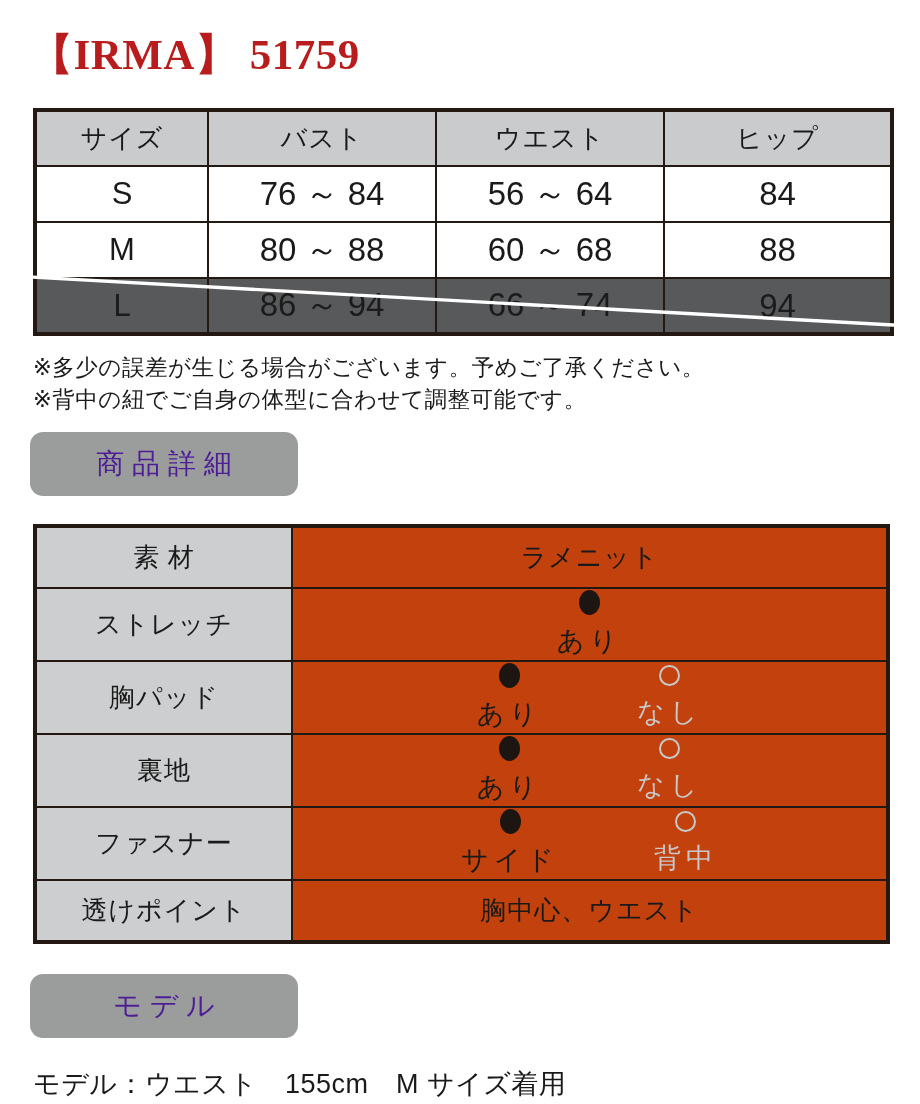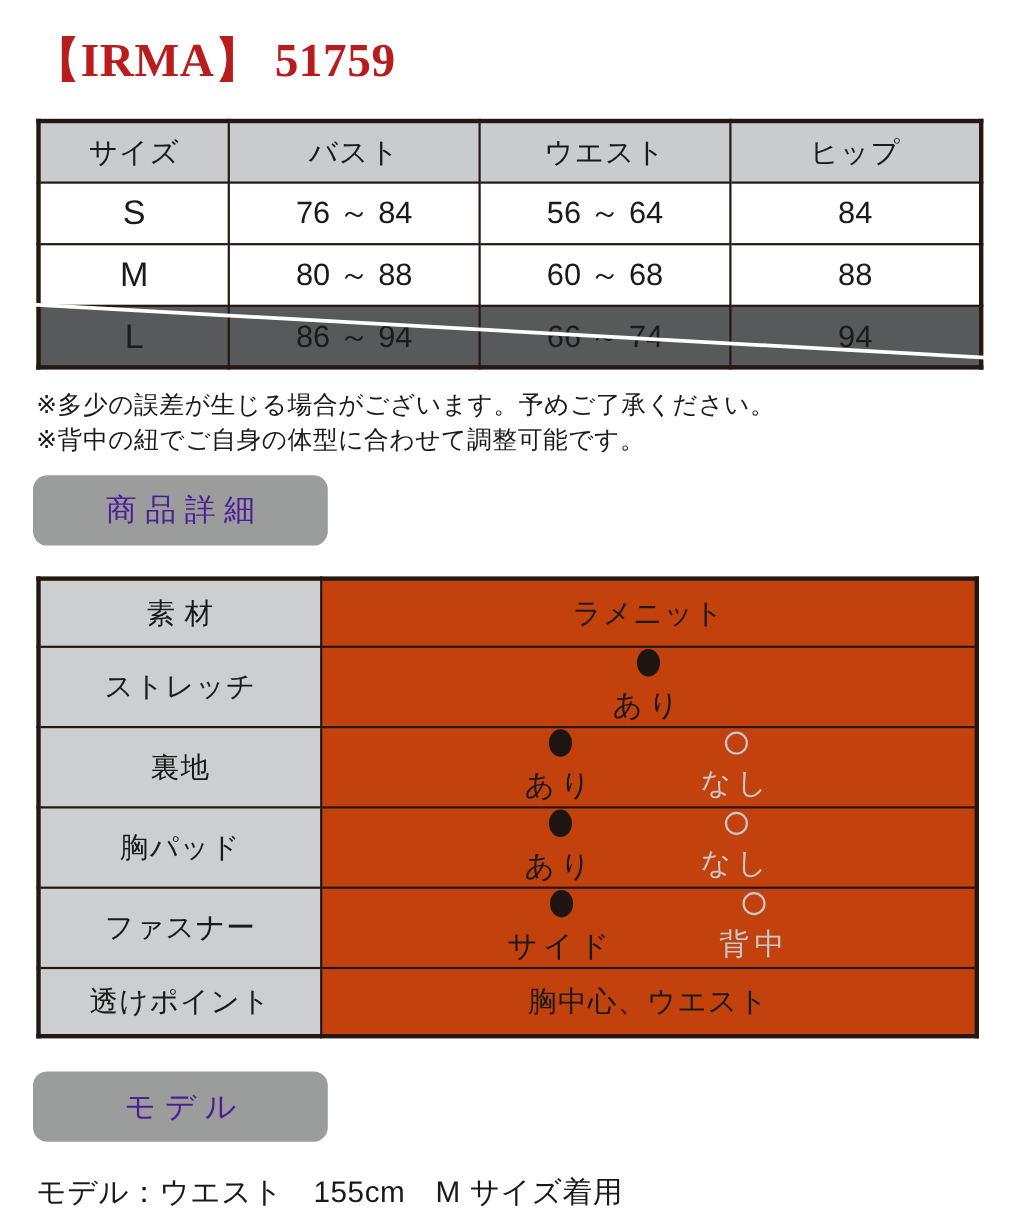--- a/index.html
+++ b/index.html
@@ -27,21 +27,21 @@
   table.tbl { border-collapse: collapse; table-layout: fixed; }
   table.size { width: 857px; border: 4px solid #241812; text-align: center; }
   table.size th, table.size td { border: 2px solid #241812; }
   table.size th {
     background: #c9cbcd;
     height: 56px;
     font-size: 26px;
     font-weight: 400;
     letter-spacing: 1px;
   }
-  table.size td { height: 56px; font-size: 28px; background: #ffffff; }
+  table.size td { height: 56px; font-size: 33px; background: #ffffff; }
   table.size td.size-letter { font-size: 31px; }
   tr.soldout td { background: #58595b; color: #1b1b1b; }
 
   .strike {
     position: absolute; left: 0; top: 0;
     width: 100%; height: 100%;
     overflow: visible; pointer-events: none;
   }
   .strike line { stroke: #ffffff; stroke-width: 3.4px; vector-effect: non-scaling-stroke; }
 
@@ -161,36 +161,36 @@
         <td>
           <div class="opt-row">
             <span class="opt sel">
               <span class="dot"></span>
               <span>あり</span>
             </span>
           </div>
         </td>
       </tr>
       <tr>
-        <th>裏地</th>
+        <th>胸パッド</th>
         <td>
           <div class="opt-row">
             <span class="opt sel">
               <span class="dot"></span>
               <span>あり</span>
             </span>
             <span class="opt unsel">
               <span class="ring"></span>
               <span>なし</span>
             </span>
           </div>
         </td>
       </tr>
       <tr>
-        <th>胸パッド</th>
+        <th>裏地</th>
         <td>
           <div class="opt-row">
             <span class="opt sel">
               <span class="dot"></span>
               <span>あり</span>
             </span>
             <span class="opt unsel">
               <span class="ring"></span>
               <span>なし</span>
             </span>

